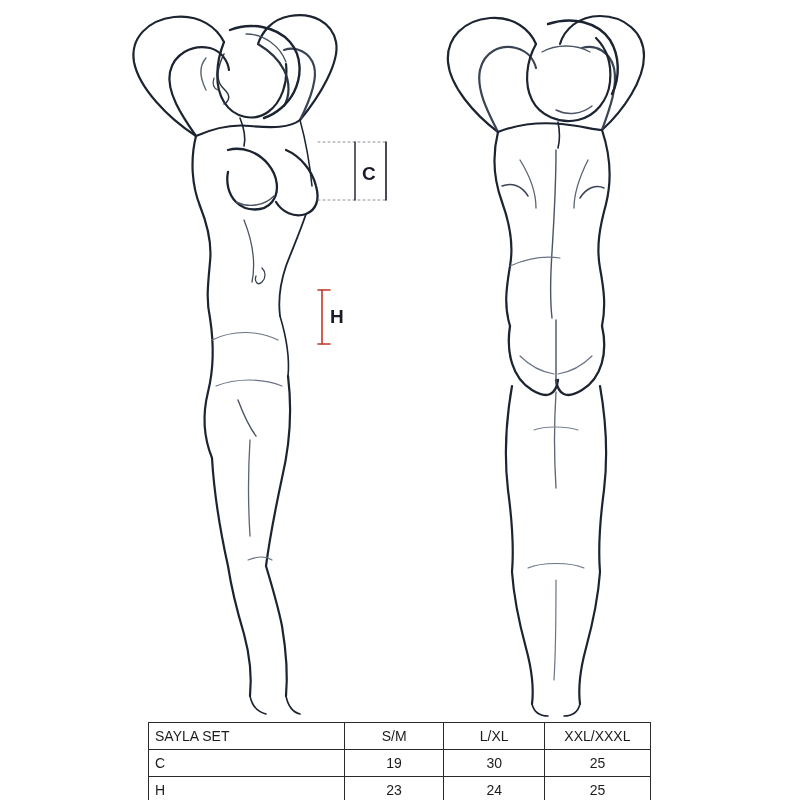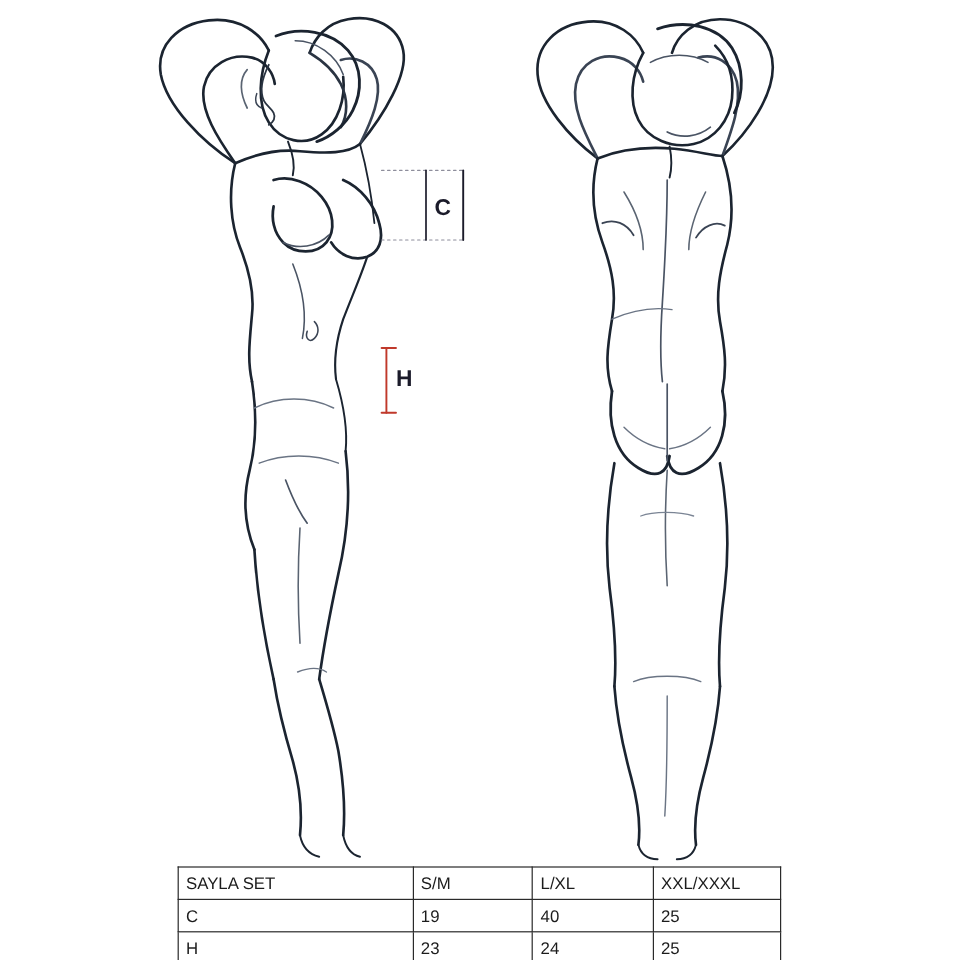--- a/index.html
+++ b/index.html
@@ -49,23 +49,24 @@
     height: 26px;
     padding: 0 6px;
     vertical-align: middle;
   }
   .size-table td.label-col {
     width: 208px;
     text-align: left;
   }
   .size-table td.val-col {
     width: 98px;
-    text-align: left;
+    text-align: center;
   }
   .size-table tr.header-row td {
+    text-align: center;
   }
   .size-table tr.header-row td.label-col {
     text-align: left;
   }
 </style>
 </head>
 <body>
 
 <div id="page">
 
@@ -195,21 +196,21 @@
     <tbody>
       <tr class="header-row">
         <td class="label-col">SAYLA SET</td>
         <td class="val-col">S/M</td>
         <td class="val-col">L/XL</td>
         <td class="val-col">XXL/XXXL</td>
       </tr>
       <tr>
         <td class="label-col">C</td>
         <td class="val-col">19</td>
-        <td class="val-col">40</td>
+        <td class="val-col">30</td>
         <td class="val-col">25</td>
       </tr>
       <tr>
         <td class="label-col">H</td>
         <td class="val-col">23</td>
         <td class="val-col">24</td>
         <td class="val-col">25</td>
       </tr>
     </tbody>
   </table>

